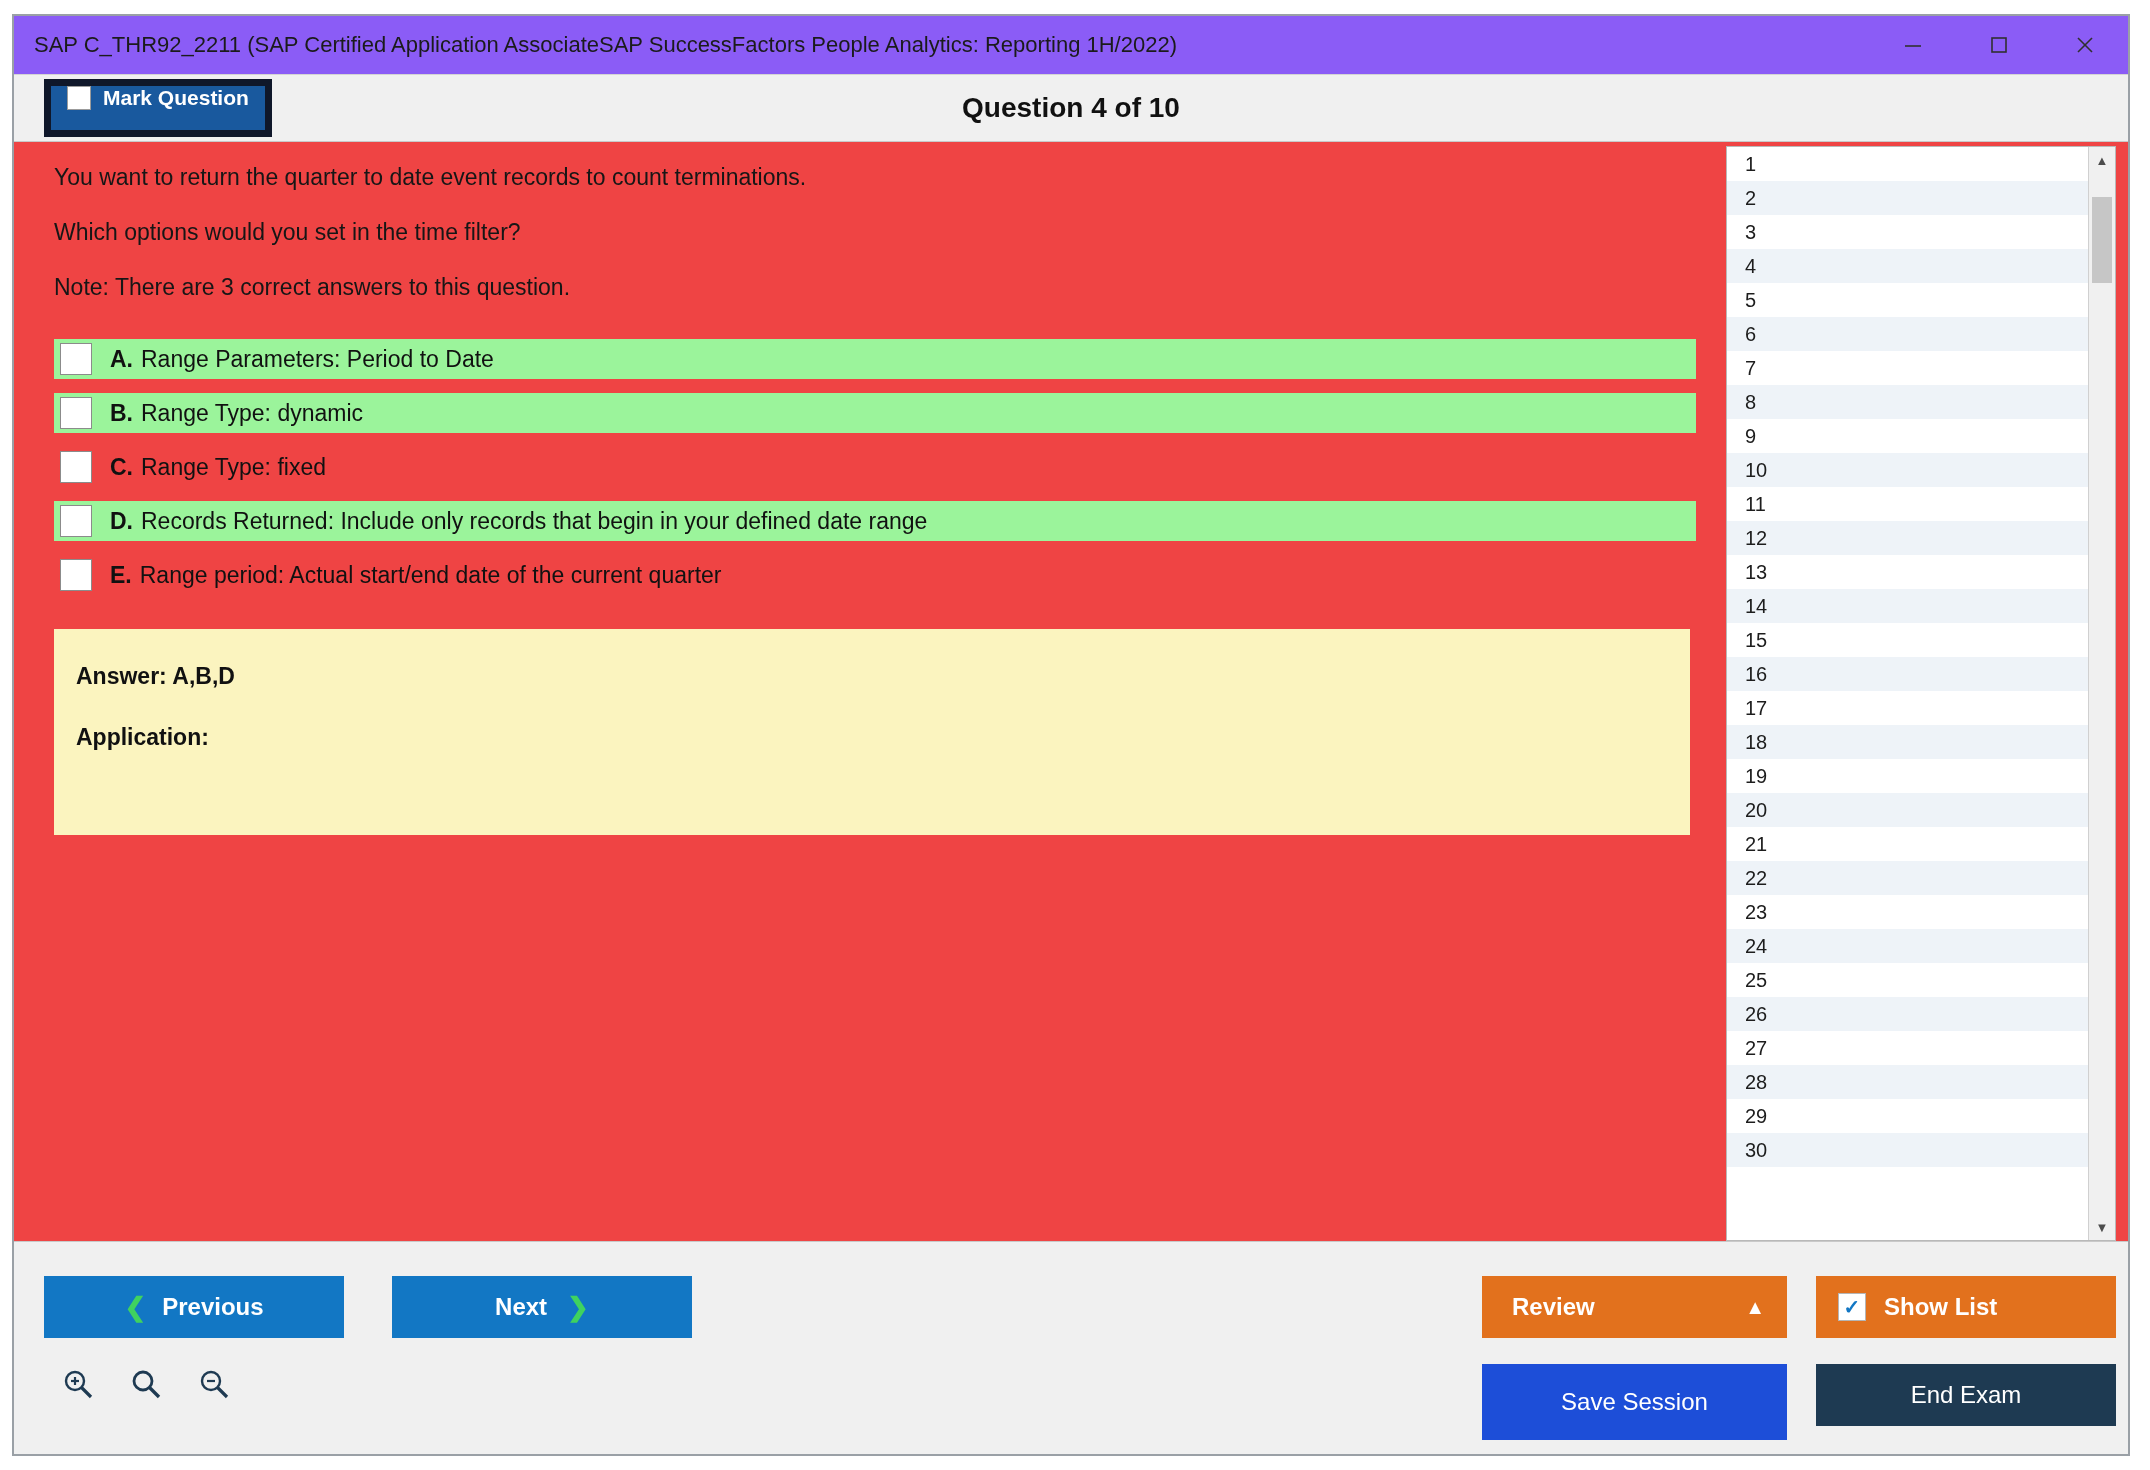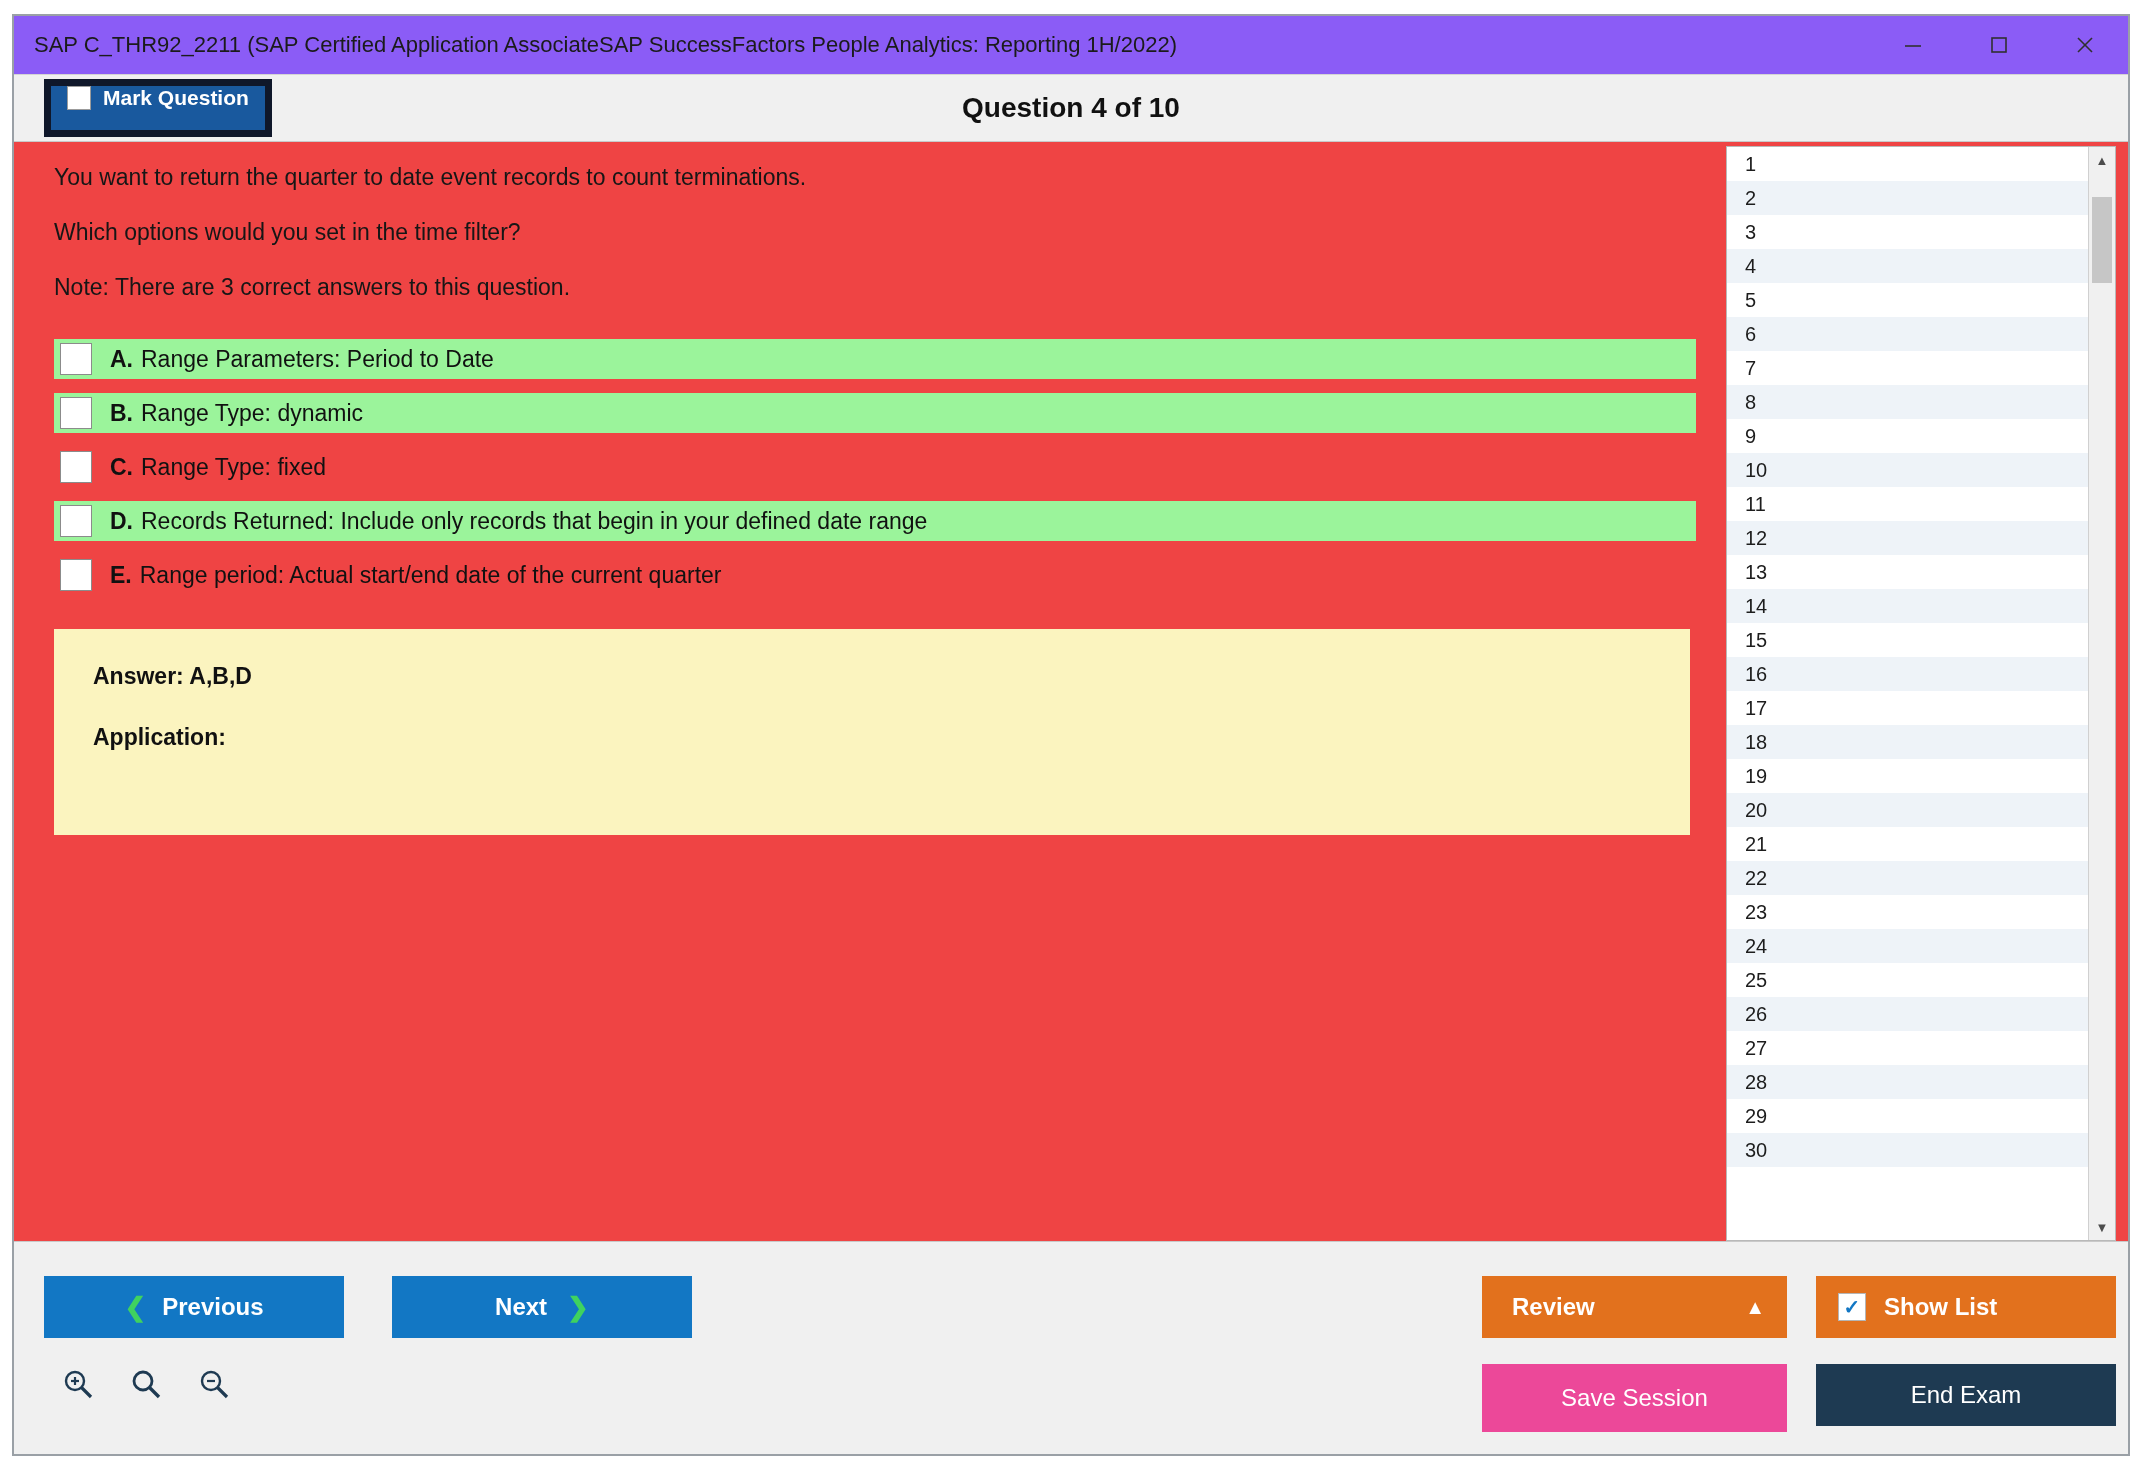--- a/index.html
+++ b/index.html
@@ -154,21 +154,20 @@
     background: #fbf4bf;
     height: 206px;
     padding: 34px 0 0 22px;
     box-sizing: border-box;
   }
   .answerbox .line {
     font-size: 23px;
     font-weight: bold;
     color: #111111;
     margin-bottom: 34px;
-    margin-left: 17px;
   }
   
   .qlist {
     width: 390px;
     flex: 0 0 auto;
     border-left: 1px solid #b9b9b9;
     border-top: 1px solid #b9b9b9;
     margin: 4px 12px 0 6px;
     box-sizing: border-box;
     display: flex;
@@ -299,22 +298,22 @@
     flex: 0 0 auto;
     display: flex;
     align-items: center;
     justify-content: center;
     color: #1277c4;
     font-size: 20px;
     font-weight: bold;
     line-height: 1;
   }
   .btn-save {
-    left: 1468px; top: 122px; width: 305px; height: 68px;
-    background: #ec4899;
+    left: 1468px; top: 122px; width: 305px; height: 76px;
+    background: #1d4ed8;
     font-weight: normal;
   }
   .btn-end {
     left: 1802px; top: 122px; width: 300px; height: 62px;
     background: #1e3a52;
     font-weight: normal;
   }
   .zooms {
     position: absolute;
     left: 44px;

